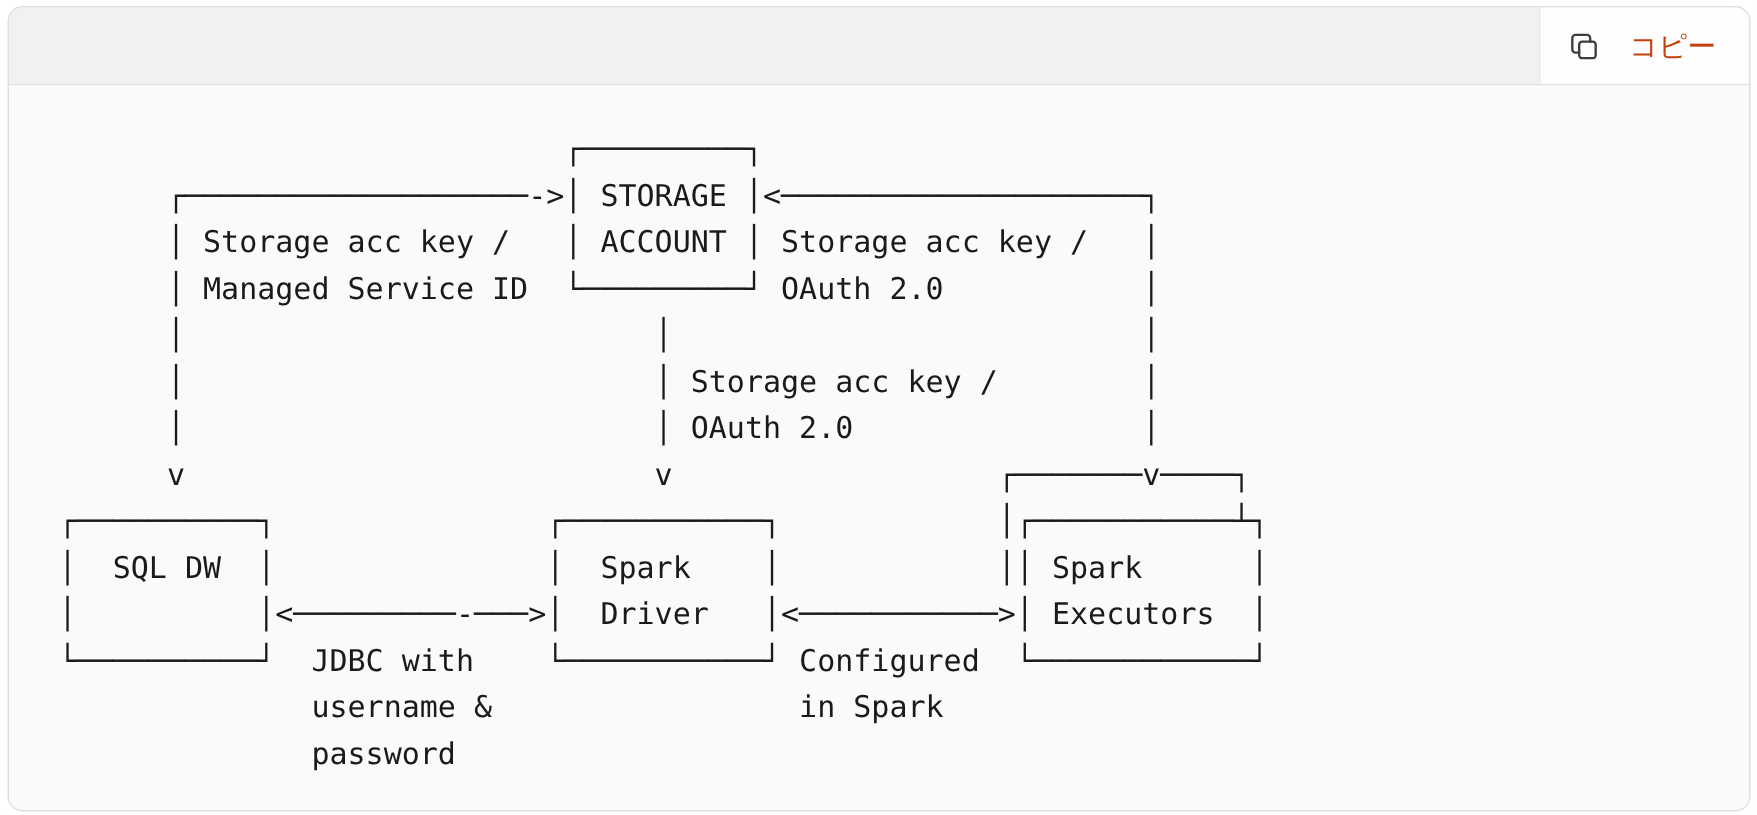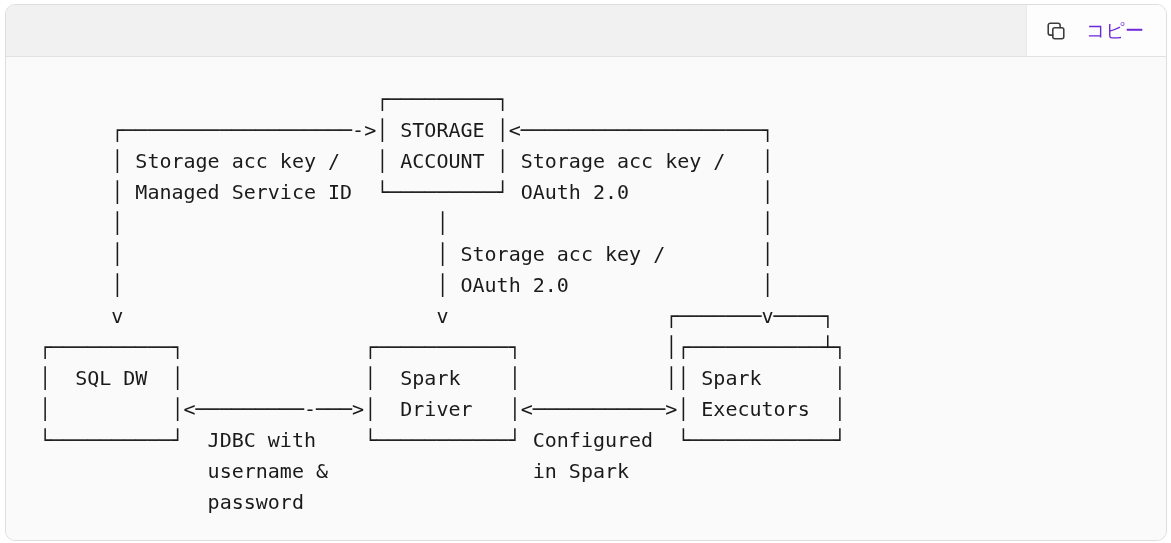--- a/index.html
+++ b/index.html
@@ -33,21 +33,21 @@
     display: flex;
     align-items: center;
     gap: 19px;
     padding: 0 22px 0 18px;
     background: #fdfdfd;
     border: none;
     border-left: 1px solid #e9e9e9;
     cursor: pointer;
     font-family: "Liberation Sans", sans-serif;
     font-size: 19px;
-    color: #6d28d9;
+    color: #c2410c;
   }
   .copy-button svg {
     display: block;
     stroke: #3d3d3d;
   }
   .code-body {
     height: 484px;
     background: #fafafa;
     overflow: hidden;
   }

